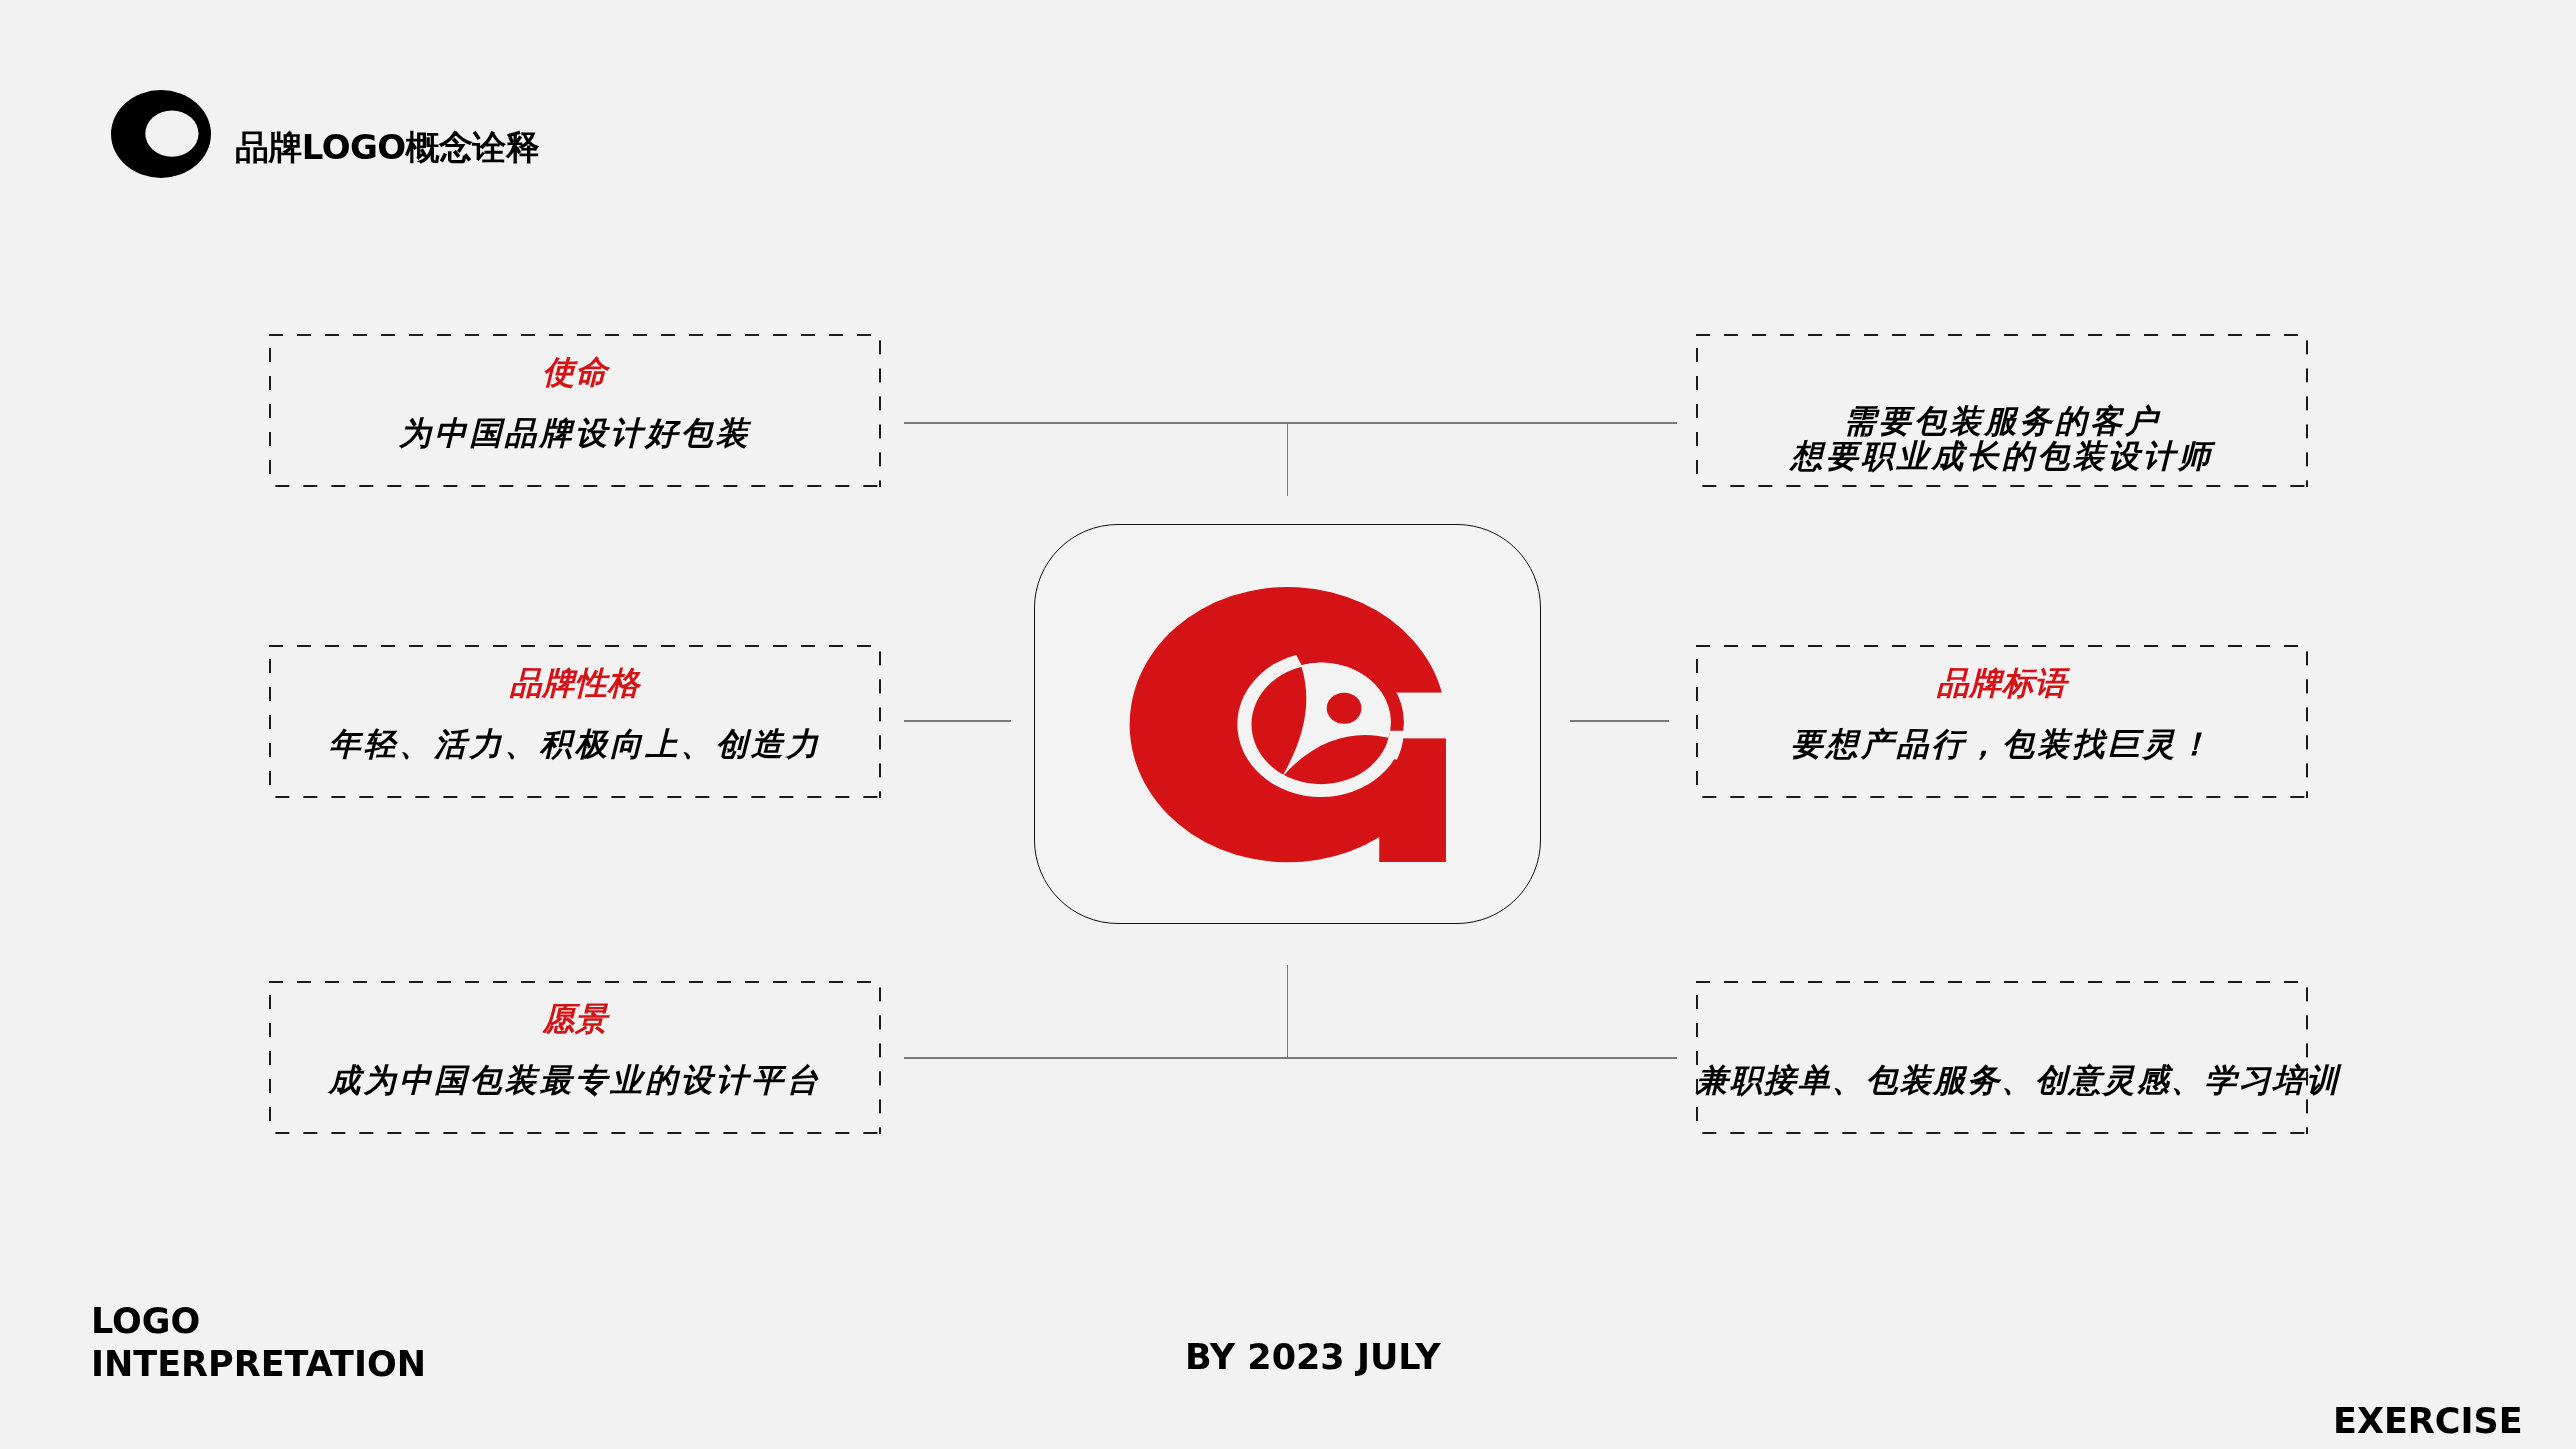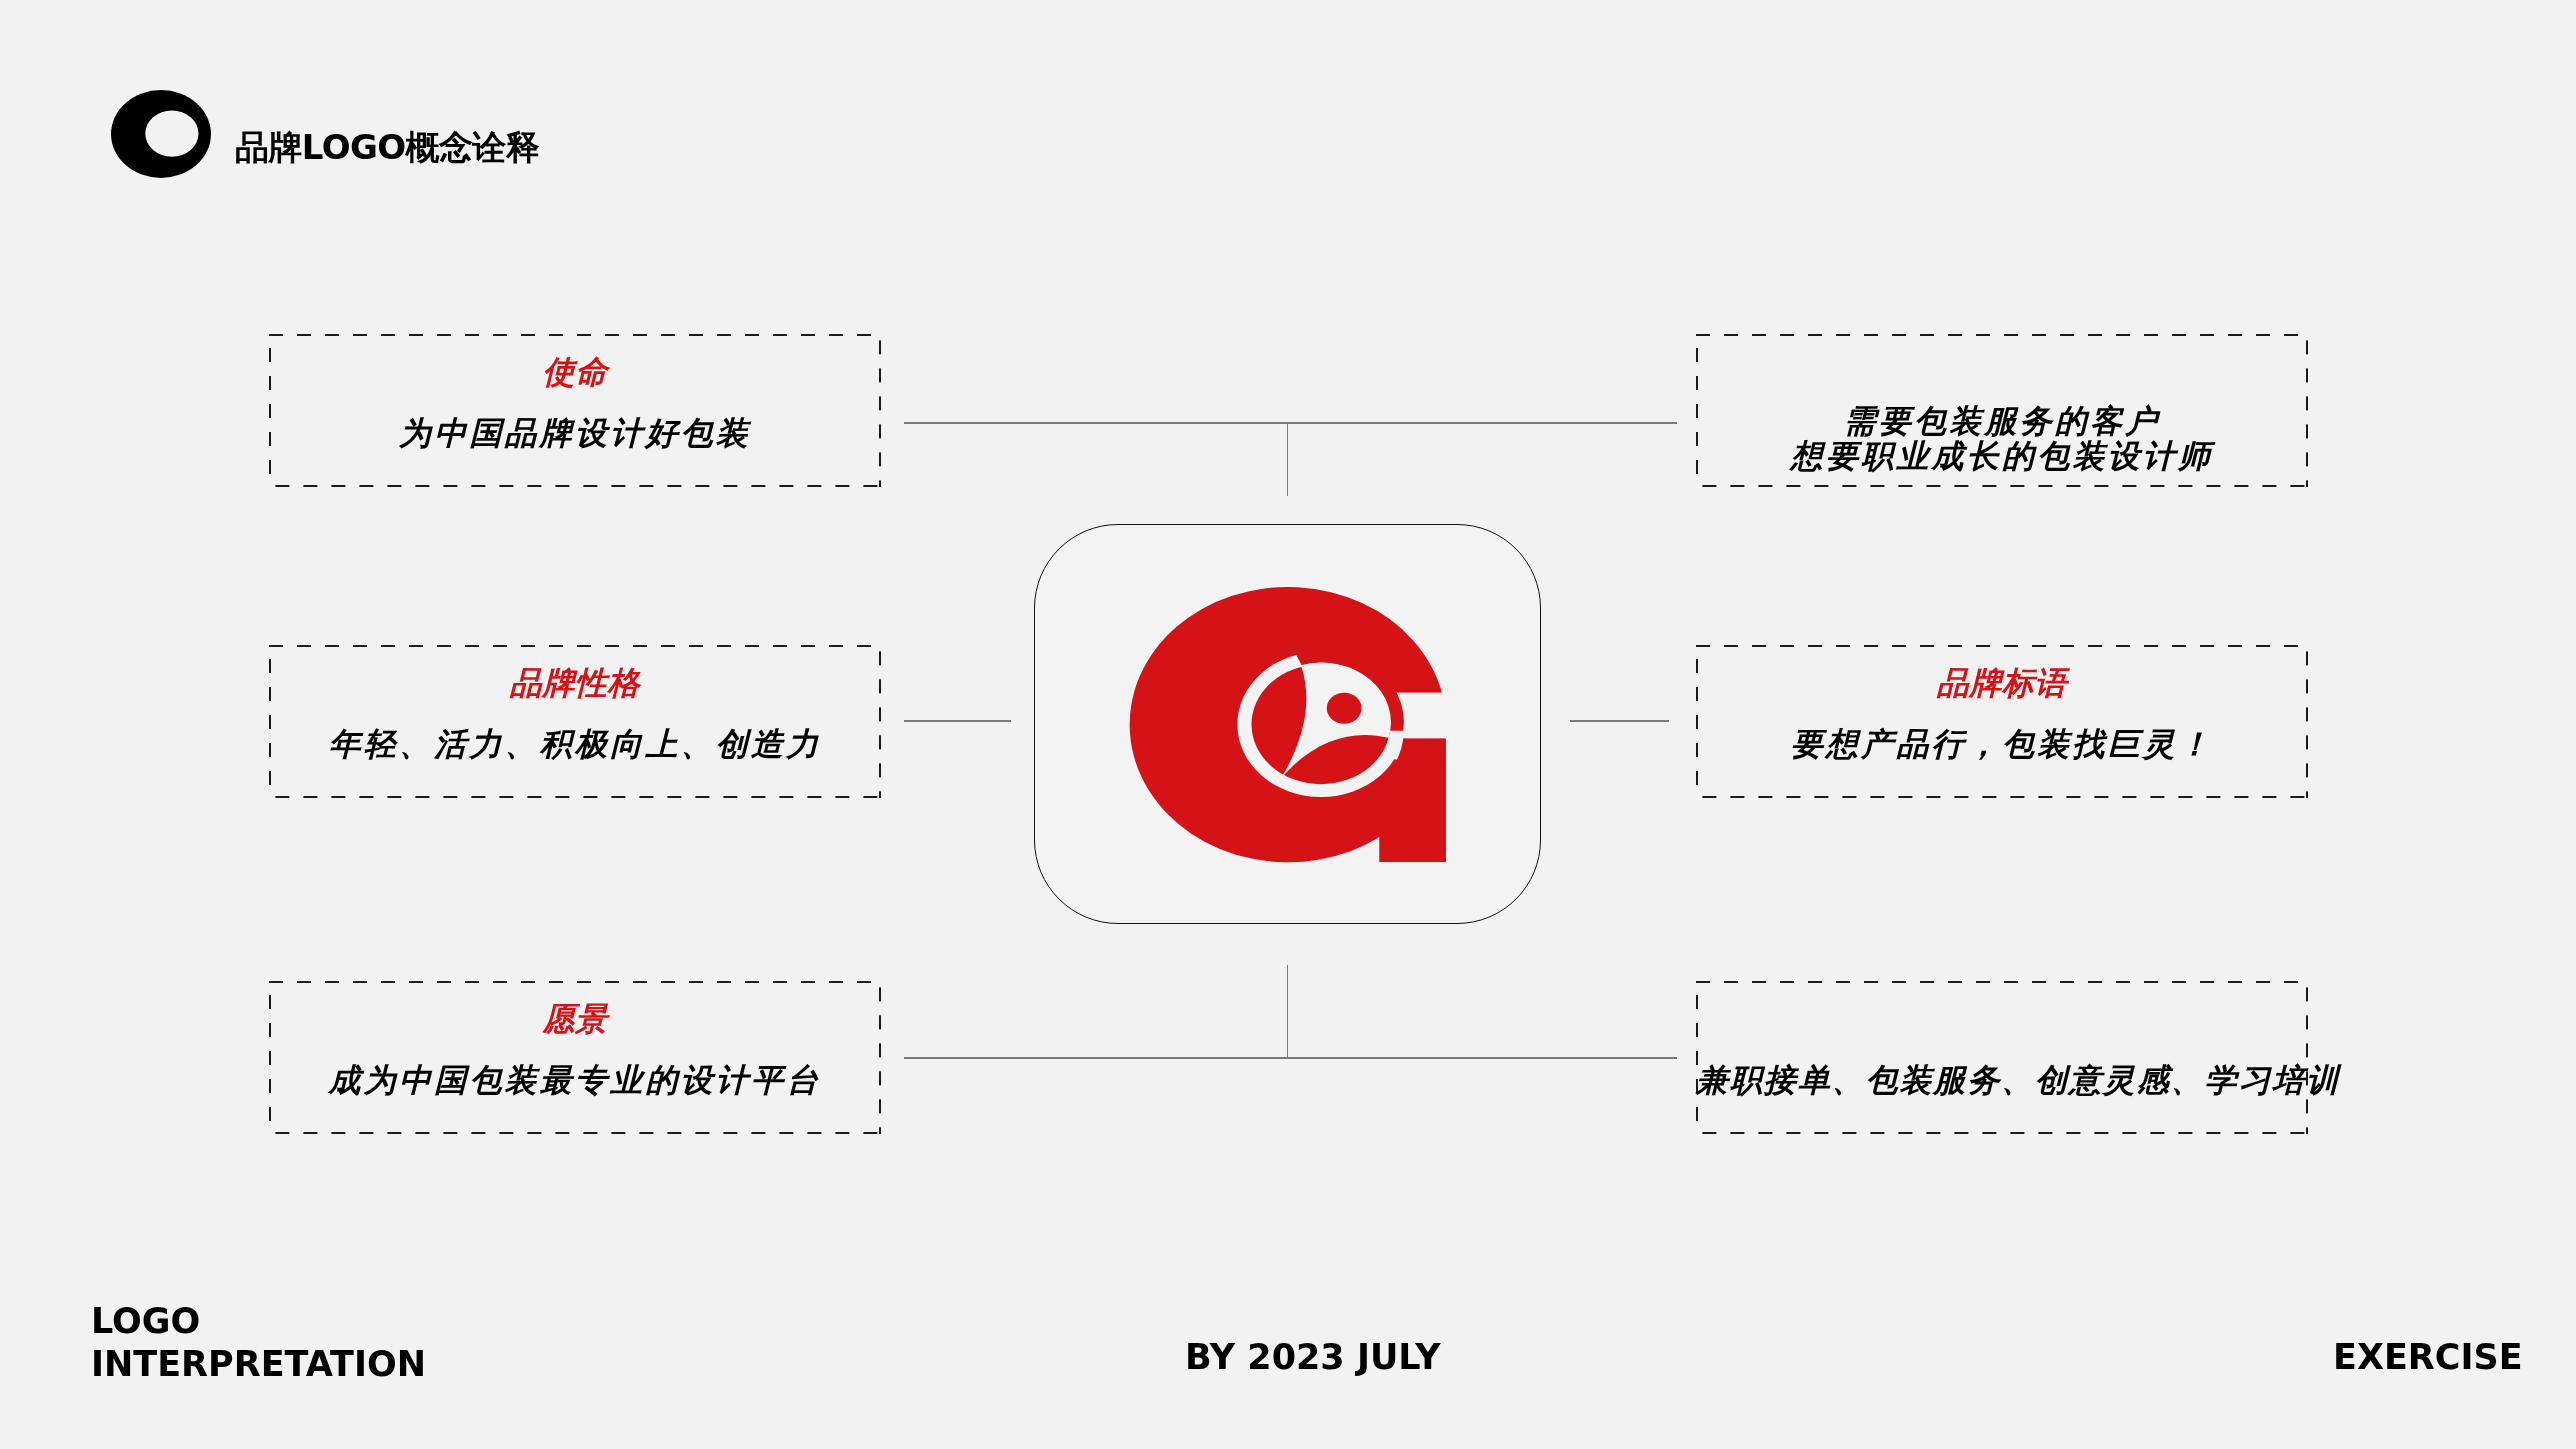--- a/index.html
+++ b/index.html
@@ -131,14 +131,14 @@
   <ellipse cx="2088" cy="1100" rx="27" ry="24" fill="#d51317"></ellipse>
 
   <path fill="#f3f3f3" d="M 2157 1146 L 2180 1146 A 130 113 0 0 1 2170 1180 L 2150 1175 Z"></path>
 </svg>
 
 <div class="footer-text" style="left:91px; top:1300px;">
   <div>LOGO</div>
   <div>INTERPRETATION</div>
 </div>
 <div class="footer-text" style="left:1185px; top:1336px;">BY 2023 JULY</div>
-<div class="footer-text" style="left:2333px; top:1336px;">EXERCISE</div>
+<div class="footer-text" style="left:2333px; top:1400px;">EXERCISE</div>
 
 
 </body></html>

